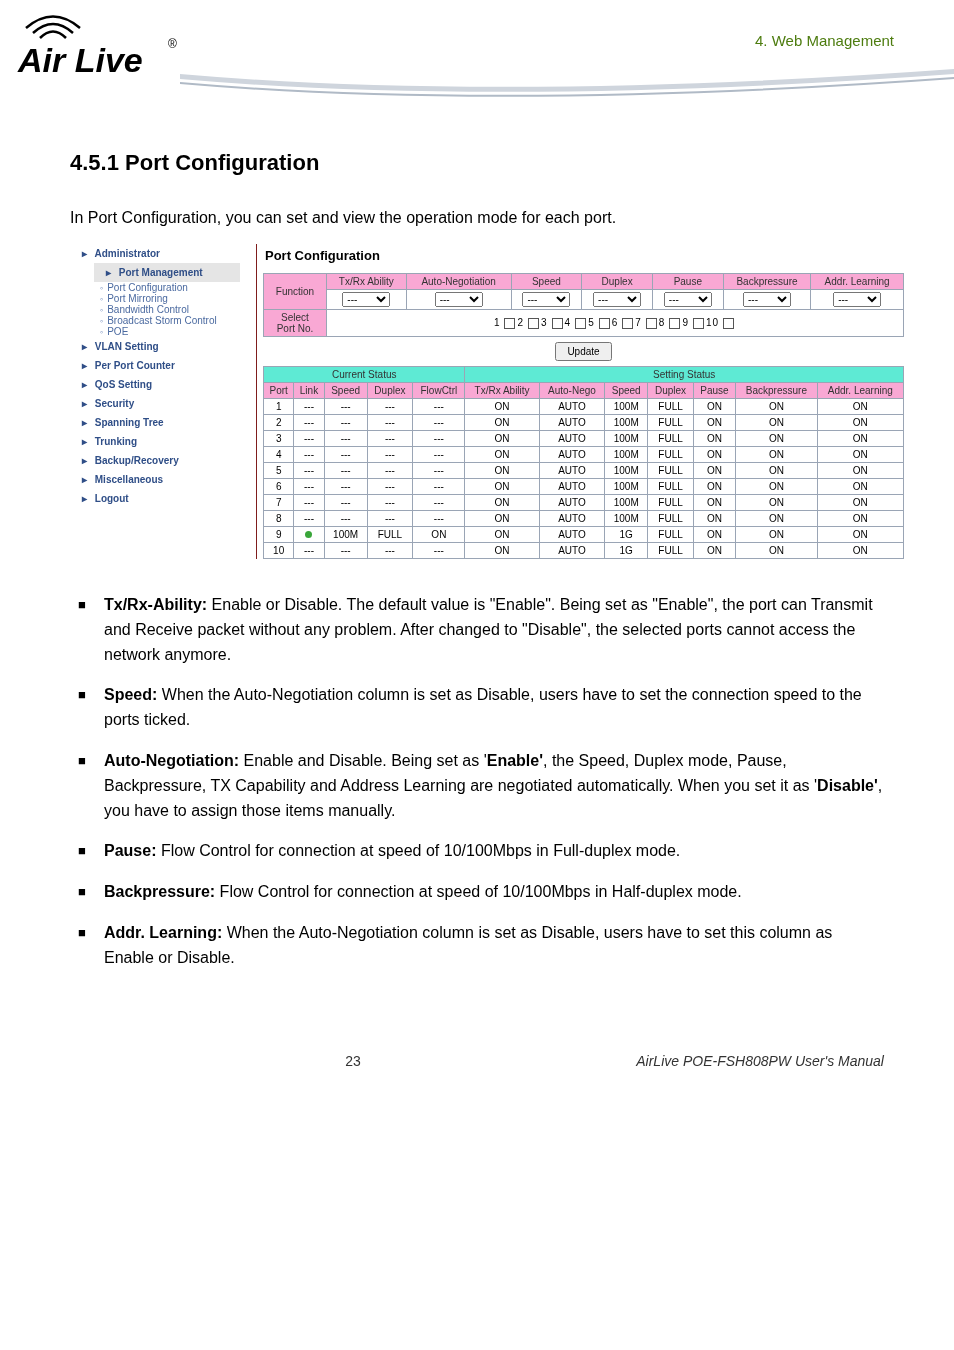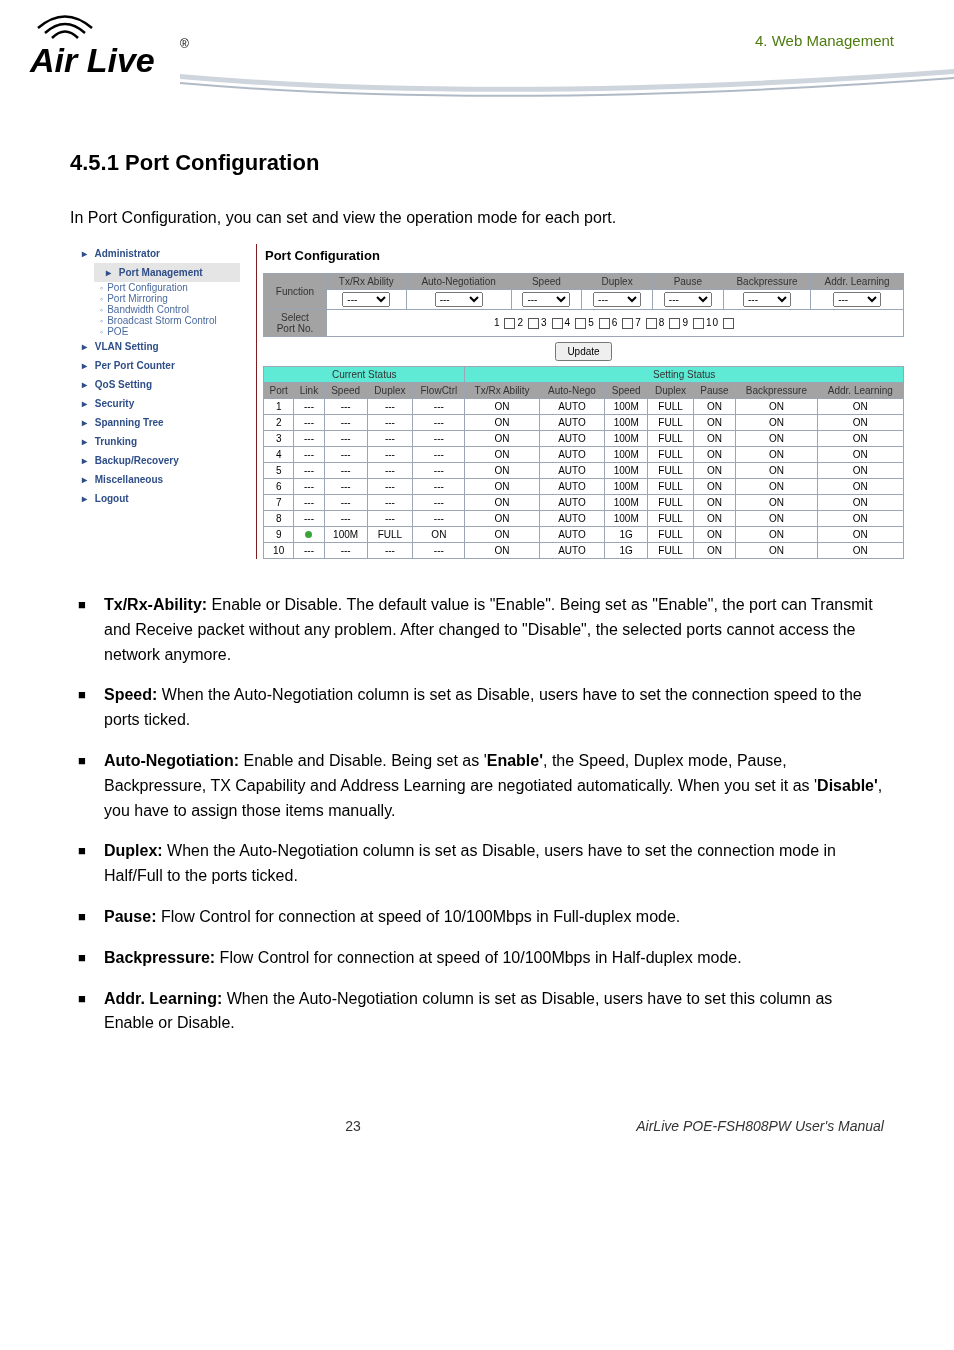--- a/index.html
+++ b/index.html
@@ -9,21 +9,21 @@
     background: #fff;
     width: 954px;
     color: #000;
   }
   .page-header {
     position: relative;
     height: 110px;
   }
   .logo-block {
     position: absolute;
-    left: 20px;
+    left: 8px;
     top: 10px;
   }
   .logo-svg { display:block; }
   .top-right {
     position: absolute;
     right: 60px;
     top: 32px;
     font-size: 15px;
     color: #4d7c0f;
   }
@@ -103,21 +103,21 @@
     font-size: 10px;
   }
   table.cfg th, table.cfg td {
     border: 1px solid #9aa5b5;
     padding: 2px 3px;
     text-align: center;
     background:#fff;
     font-weight:normal;
   }
   table.cfg th {
-    background:#a3a3a3;
+    background:#f9a8d4;
     font-weight:normal;
     color:#333;
   }
   .fn-head th { background:#e3e8ef; }
   select.sm {
     font-size:10px;
     width:48px;
   }
   .update-btn {
     font-size:10px;
@@ -422,23 +422,20 @@
     <li>
       <b>Tx/Rx-Ability:</b><span> Enable or Disable. The default value is "Enable". Being set as "Enable", the port can Transmit and Receive packet without any problem. After changed to "Disable", the selected ports cannot access the network anymore.</span>
     </li>
     <li>
       <b>Speed:</b><span> When the Auto-Negotiation column is set as Disable, users have to set the connection speed to the ports ticked.</span>
     </li>
     <li>
       <b>Auto-Negotiation:</b><span> Enable and Disable. Being set as '</span><b>Enable'</b><span>, the Speed, Duplex mode, Pause, Backpressure, TX Capability and Address Learning are negotiated automatically. When you set it as '</span><b>Disable'</b><span>, you have to assign those items manually.</span>
     </li>
     <li>
-      <b>Duplex:</b><span> When the Auto-Negotiation column is set as Disable, users have to set the connection mode in Half/Full to the ports ticked.</span>
-    </li>
-    <li>
       <b>Pause:</b><span> Flow Control for connection at speed of 10/100Mbps in Full-duplex mode.</span>
     </li>
     <li>
       <b>Backpressure:</b><span> Flow Control for connection at speed of 10/100Mbps in Half-duplex mode.</span>
     </li>
     <li>
       <b>Addr. Learning:</b><span> When the Auto-Negotiation column is set as Disable, users have to set this column as Enable or Disable.</span>
     </li>
   </ul>
 </div>

